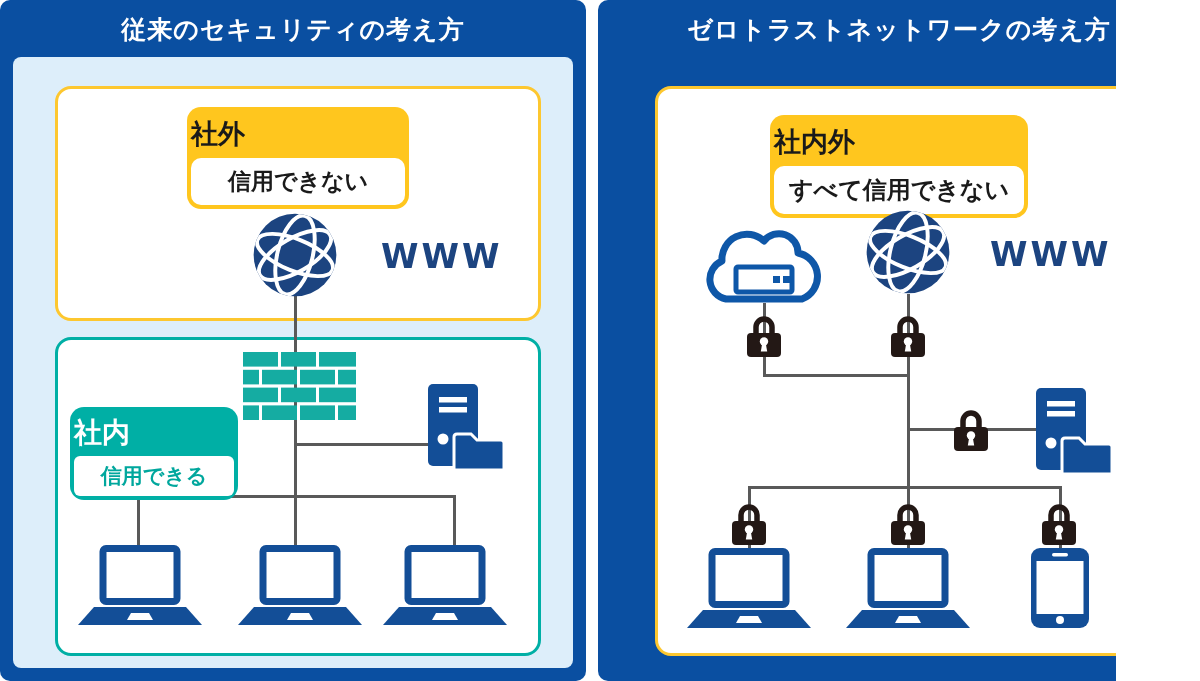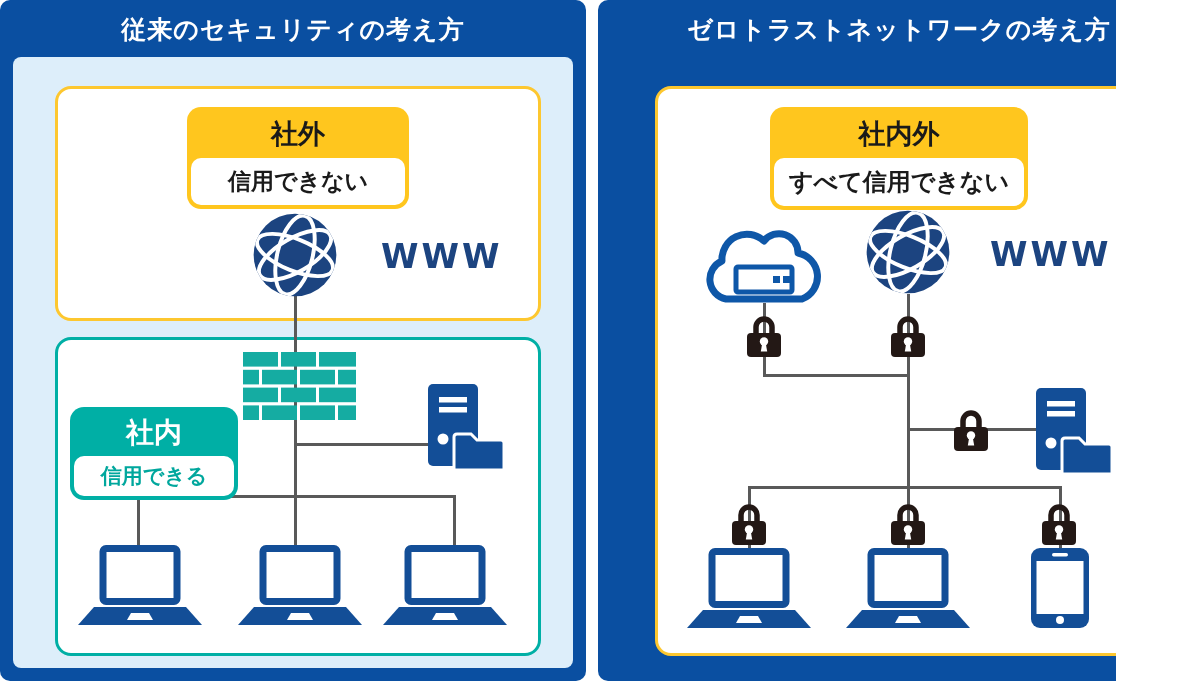--- a/index.html
+++ b/index.html
@@ -20,31 +20,31 @@
   .zone{position:absolute;background:#ffffff;border-radius:16px;}
   .zone-yellow{border:3px solid #fdc72f;}
   .zone-teal{border:3px solid #00afa5;}
   #zone-external{left:55px;top:86px;width:480px;height:229px;}
   #zone-internal{left:55px;top:337px;width:480px;height:313px;}
   #zone-all{left:655px;top:86px;width:492px;height:564px;}
 
   .badge{position:absolute;border-radius:14px;padding:4px;box-sizing:border-box;}
   .badge-yellow{background:#ffc61e;}
   .badge-teal{background:#00afa5;}
-  .badge-title{text-align:center;font-weight:bold;color:#1a1a1a;padding:5px 0 6px 0;}
+  .badge-title{font-weight:bold;color:#1a1a1a;padding:5px 0 6px 0;}
   .badge-teal .badge-title{color:#ffffff;}
   .badge-sub{background:#ffffff;border-radius:10px;text-align:center;font-weight:bold;color:#1a1a1a;padding:8px 6px;}
-  .badge-teal .badge-sub{color:#00a79d;}
+  .badge-teal .badge-sub{color:#00a79d;border-radius:6px;}
   #badge-external{left:187px;top:107px;width:222px;}
   #badge-external .badge-title{font-size:27px;}
   #badge-external .badge-sub{font-size:23px;}
   #badge-internal{left:70px;top:407px;width:168px;}
   #badge-internal .badge-title{font-size:28px;padding:3px 0 4px 0;}
   #badge-internal .badge-sub{font-size:21px;padding:6px 4px;}
-  #badge-all{left:770px;top:107px;width:258px;}
+  #badge-all{left:770px;top:115px;width:258px;}
   #badge-all .badge-title{font-size:27px;}
   #badge-all .badge-sub{font-size:24px;}
 
   .line{position:absolute;background:#595959;}
   .icon{position:absolute;}
   .www{
     position:absolute;font-weight:bold;font-size:34px;color:#1c4480;
     letter-spacing:3px;
     margin-left:24px;
   }

